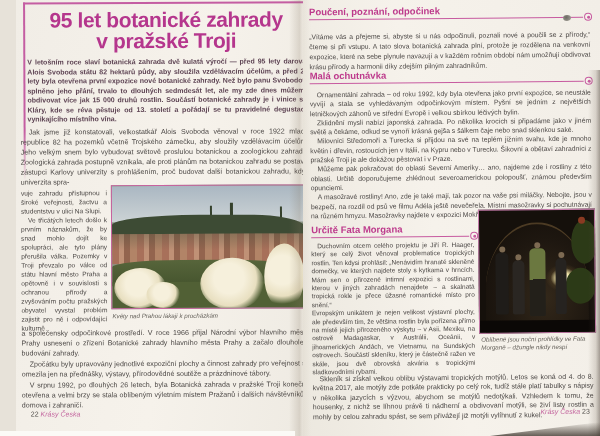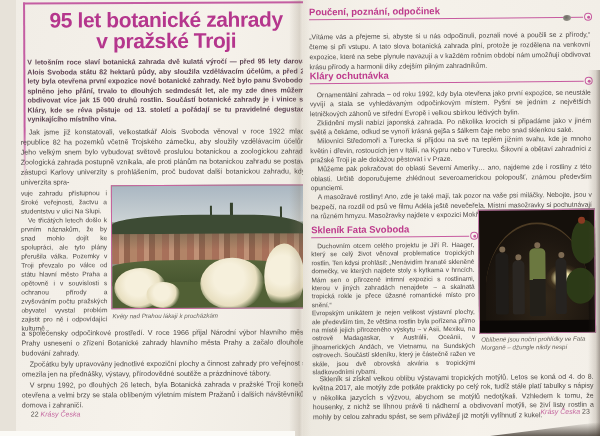--- a/index.html
+++ b/index.html
@@ -175,32 +175,32 @@
 </div>
 
 <div class="page page-right">
   <div class="tilt-right">
     <h2 class="sec-heading h1-r">Poučení, poznání, odpočinek</h2>
     <div class="rule rule1"></div>
     <span class="orn orn1"></span>
     <div class="smudge"></div>
     <p class="rtext s1-para">„Vítáme vás a přejeme si, abyste si u nás odpočinuli, poznali nové a poučili se z přírody,“ čteme si při vstupu. A tato slova botanická zahrada plní, protože je rozdělena na venkovní expozice, které na sebe plynule navazují a v každém ročním období nám umožňují obdivovat krásu přírody a harmonii díky zdejším pilným zahradníkům.</p>
 
-    <h2 class="sec-heading h2-r">Kláry ochutnávka</h2>
+    <h2 class="sec-heading h2-r">Malá ochutnávka</h2>
     <div class="rule rule2"></div>
     <span class="orn orn2"></span>
     <div class="rtext s2-block">
       <p>Ornamentální zahrada – od roku 1992, kdy byla otevřena jako první expozice, se neustále vyvíjí a stala se vyhledávaným odpočinkovým místem. Pyšní se jedním z největších letničkových záhonů ve střední Evropě i velkou sbírkou léčivých bylin.</p>
       <p>Zklidnění mysli nabízí japonská zahrada. Po několika krocích si připadáme jako v jiném světě a čekáme, odkud se vynoří krásná gejša s šálkem čaje nebo snad sklenkou saké.</p>
       <p>Milovníci Středomoří a Turecka si přijdou na své na teplém jižním svahu, kde je mnoho květin i dřevin, rostoucích jen v Itálii, na Kypru nebo v Turecku. Šikovní a obětaví zahradníci z pražské Troji je ale dokážou pěstovat i v Praze.</p>
       <p>Můžeme pak pokračovat do oblasti Severní Ameriky… ano, najdeme zde i rostliny z této oblasti. Určitě doporučujeme zhlédnout severoamerickou polopoušť, známou především opunciemi.</p>
       <p>A masožravé rostliny! Ano, zde je také mají, tak pozor na vaše psí miláčky. Nebojte, jsou v bezpečí, na rozdíl od psů ve filmu Adéla ještě nevečeřela. Místní masožravky si pochutnávají na různém hmyzu. Masožravky najdete v expozici Mokřad a jezero.</p>
     </div>
 
-    <h2 class="sec-heading h3-r">Skleník Fata Svoboda</h2>
+    <h2 class="sec-heading h3-r">Určitě Fata Morgana</h2>
     <div class="rule rule3"></div>
     <span class="orn orn3"></span>
     <div class="rtext s3-col">
       <p class="indent">Duchovním otcem celého projektu je Jiří R. Haager, který se celý život věnoval problematice tropických rostlin. Ten kdysi prohlásil: „Nenávidím hranaté skleněné domečky, ve kterých najdete stoly s kytkama v hrncích. Mám sen o přirozené intimní expozici s rostlinami, kterou v jiných zahradách nenajdete – a skalnatá tropická rokle je přece úžasné romantické místo pro snění.“</p>
       <p>Evropským unikátem je nejen velikost výstavní plochy, ale především tím, že většina rostlin byla pořízena přímo na místě jejich přirozeného výskytu – v Asii, Mexiku, na ostrově Madagaskar, v Austrálii, Oceánii, v jihoamerických Andách, ve Vietnamu, na Sundských ostrovech. Součástí skleníku, který je částečně ražen ve skále, jsou dvě obrovská akvária s tropickými sladkovodními rybami.</p>
     </div>
 
     <figure class="photo-right">
       <div class="arch"></div>
       <div class="glow"></div>

